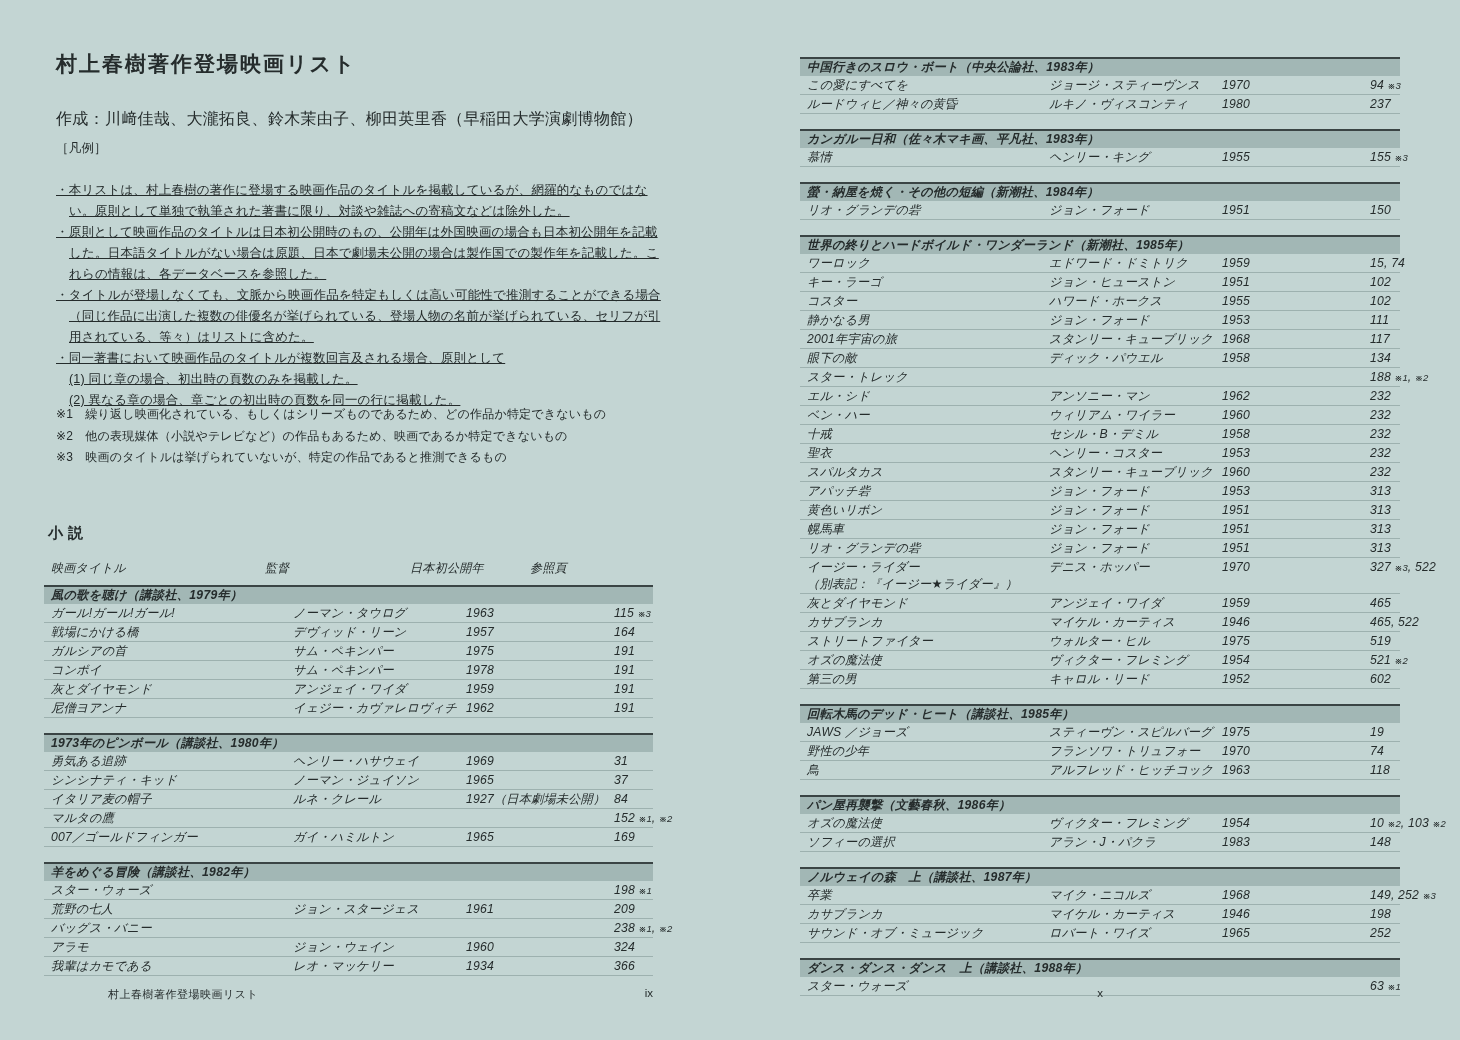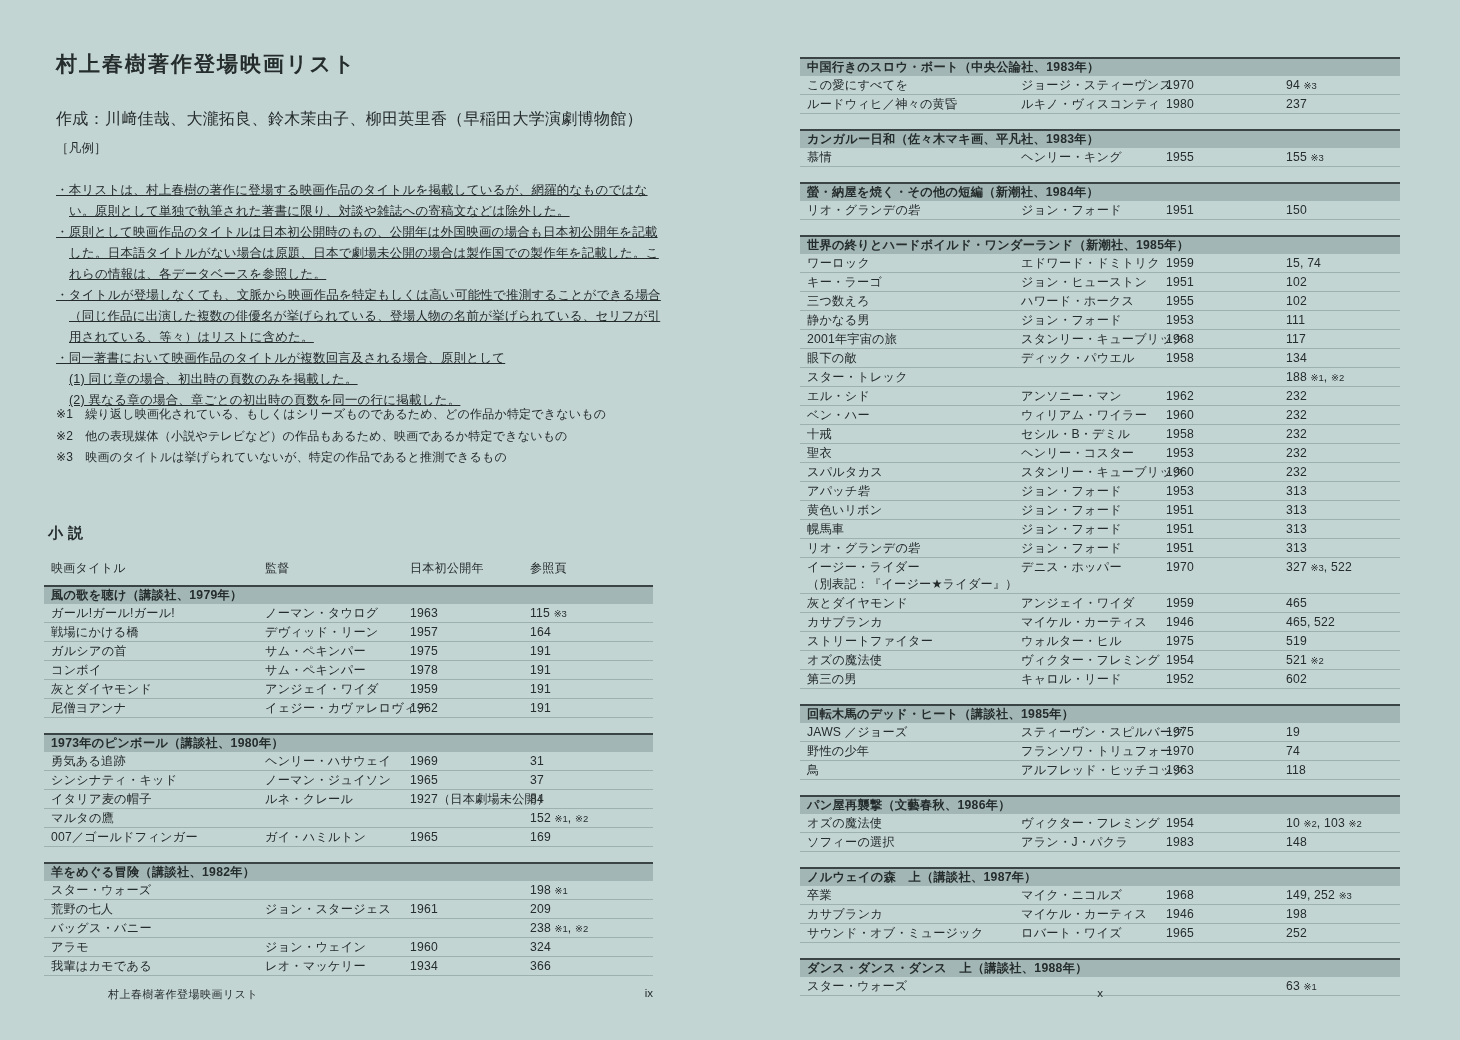--- a/index.html
+++ b/index.html
@@ -39,41 +39,41 @@
   .notes{
     left:56px;top:404px;width:606px;
     font-size:12px;line-height:21.5px;letter-spacing:.2px;
   }
   .section-heading{
     left:48px;top:524px;
     font-size:15px;font-weight:bold;letter-spacing:5px;
   }
 
   
-  .film-table{width:609px;}
+  .film-table{width:609px;font-style:italic;}
   .film-table.left{left:44px;top:560px;}
   .film-table.right{left:800px;top:57px;width:600px;}
   .thead{
     display:grid;grid-template-columns:214px 145px 120px 1fr;
     padding:0 0 8px 7px;font-size:12px;letter-spacing:.3px;
   }
   .t-group{margin-top:15px;}
   .t-group:first-of-type{margin-top:0;}
   .band{
     background:var(--band);
     border-top:2px solid #39４444;
     border-top:2px solid #3a4444;
     padding:1px 7px;
     font-size:12.2px;font-weight:bold;line-height:15px;letter-spacing:.3px;
   }
   .t-row{
     display:grid;grid-template-columns:214px 145px 120px 1fr;
     padding:1.5px 0 1.5px 7px;
     border-bottom:1px solid var(--line);
-    font-size:12.2px;line-height:15px;letter-spacing:.2px;
+    font-size:12.2px;line-height:15px;letter-spacing:.2px;gap:28px;
   }
   .t-row .cell{white-space:nowrap;overflow:visible;}
   .t-row .sub-line{margin-top:2px;}
   .ref{font-size:9.5px;letter-spacing:0;}
 
   
   .footer-left-title{left:108px;top:987px;font-size:11px;letter-spacing:.5px;}
   .footer-ix{left:44px;top:987px;width:609px;text-align:right;font-size:11.5px;}
   .footer-x{left:800px;top:987px;width:600px;text-align:center;font-size:11.5px;}
 </style>
@@ -262,21 +262,21 @@
           <div class="cell">1959</div>
           <div class="cell">15, 74</div>
         </div>
         <div class="t-row">
           <div class="cell">キー・ラーゴ</div>
           <div class="cell">ジョン・ヒューストン</div>
           <div class="cell">1951</div>
           <div class="cell">102</div>
         </div>
         <div class="t-row">
-          <div class="cell">三つ数えろ</div>
+          <div class="cell">コスター</div>
           <div class="cell">ハワード・ホークス</div>
           <div class="cell">1955</div>
           <div class="cell">102</div>
         </div>
         <div class="t-row">
           <div class="cell">静かなる男</div>
           <div class="cell">ジョン・フォード</div>
           <div class="cell">1953</div>
           <div class="cell">111</div>
         </div>

